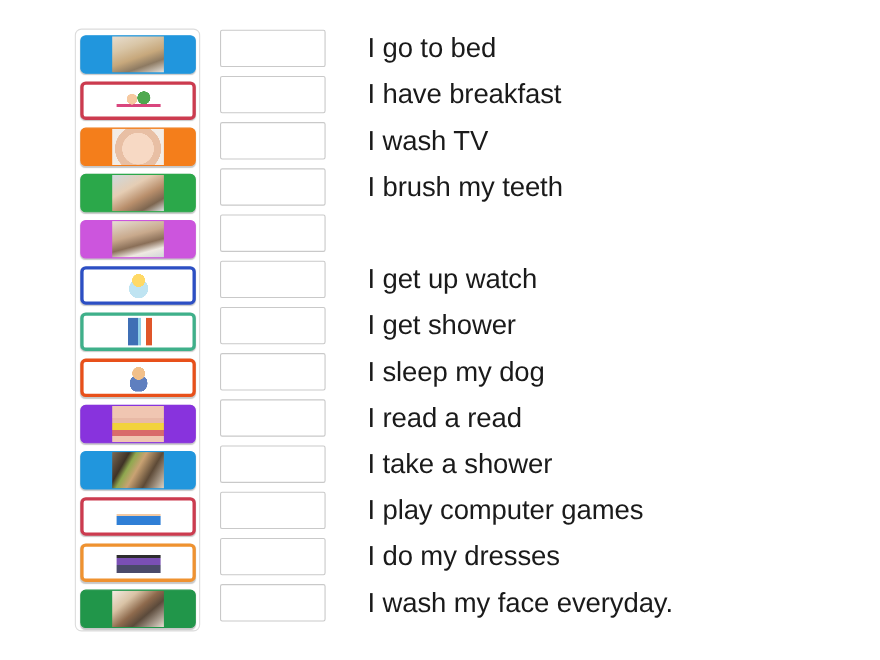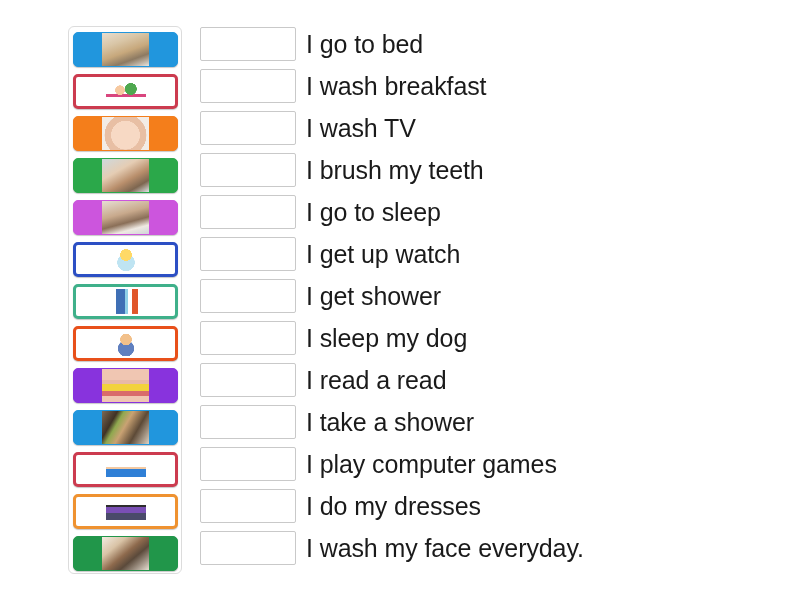--- a/index.html
+++ b/index.html
@@ -83,20 +83,21 @@
     left: 200px;
     top: 26px;
     width: 560px;
   }
 
   .row {
     height: 35px;
     margin-bottom: 7px;
     display: flex;
     align-items: center;
+    gap: 28px;
   }
   .row:last-child { margin-bottom: 1px; }
 
   .dropzone {
     box-sizing: border-box;
     width: 96px;
     height: 34px;
     background: #ffffff;
     border: 1px solid #c9c9c9;
     border-radius: 2px;
@@ -160,33 +161,32 @@
       </div>
     </div>
 
   <div class="rows" id="rows">
       <div class="row">
         <div class="dropzone"></div>
         <div class="row-label">I go to bed</div>
       </div>
       <div class="row">
         <div class="dropzone"></div>
-        <div class="row-label">I wash breakfast</div>
+        <div class="row-label">I have breakfast</div>
       </div>
       <div class="row">
         <div class="dropzone"></div>
         <div class="row-label">I wash TV</div>
       </div>
       <div class="row">
         <div class="dropzone"></div>
         <div class="row-label">I brush my teeth</div>
       </div>
       <div class="row">
         <div class="dropzone"></div>
-        <div class="row-label">I go to sleep</div>
       </div>
       <div class="row">
         <div class="dropzone"></div>
         <div class="row-label">I get up watch</div>
       </div>
       <div class="row">
         <div class="dropzone"></div>
         <div class="row-label">I get shower</div>
       </div>
       <div class="row">

